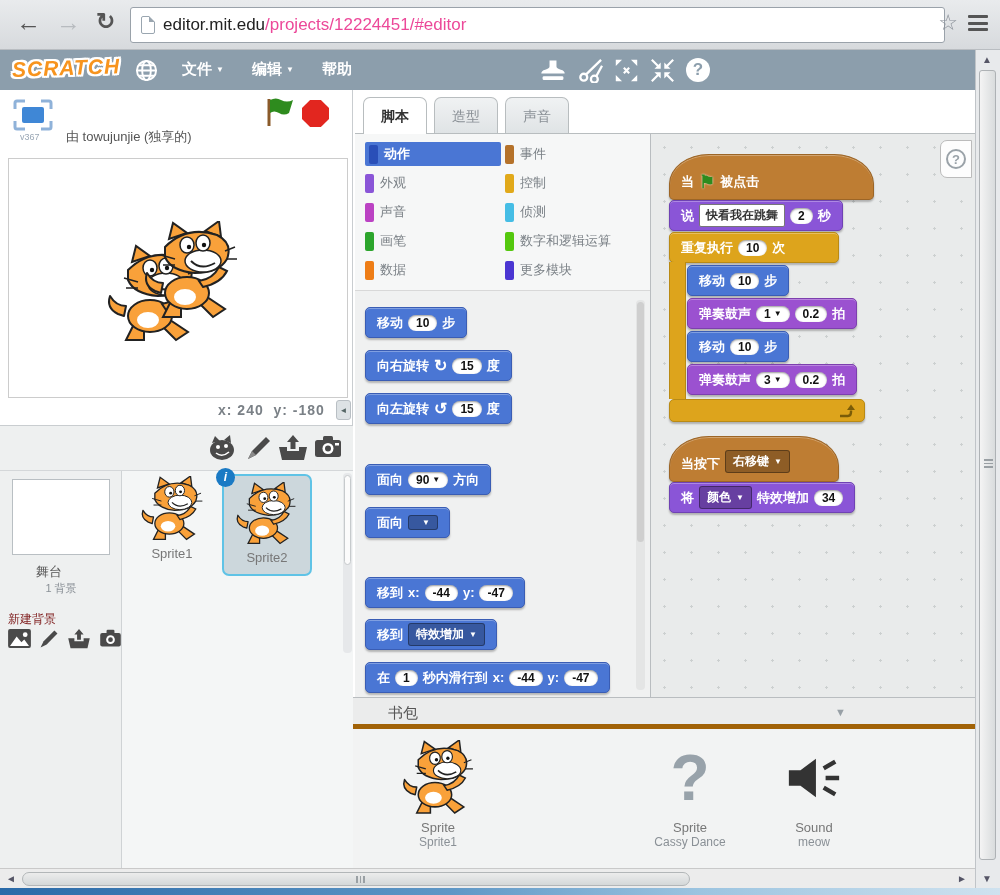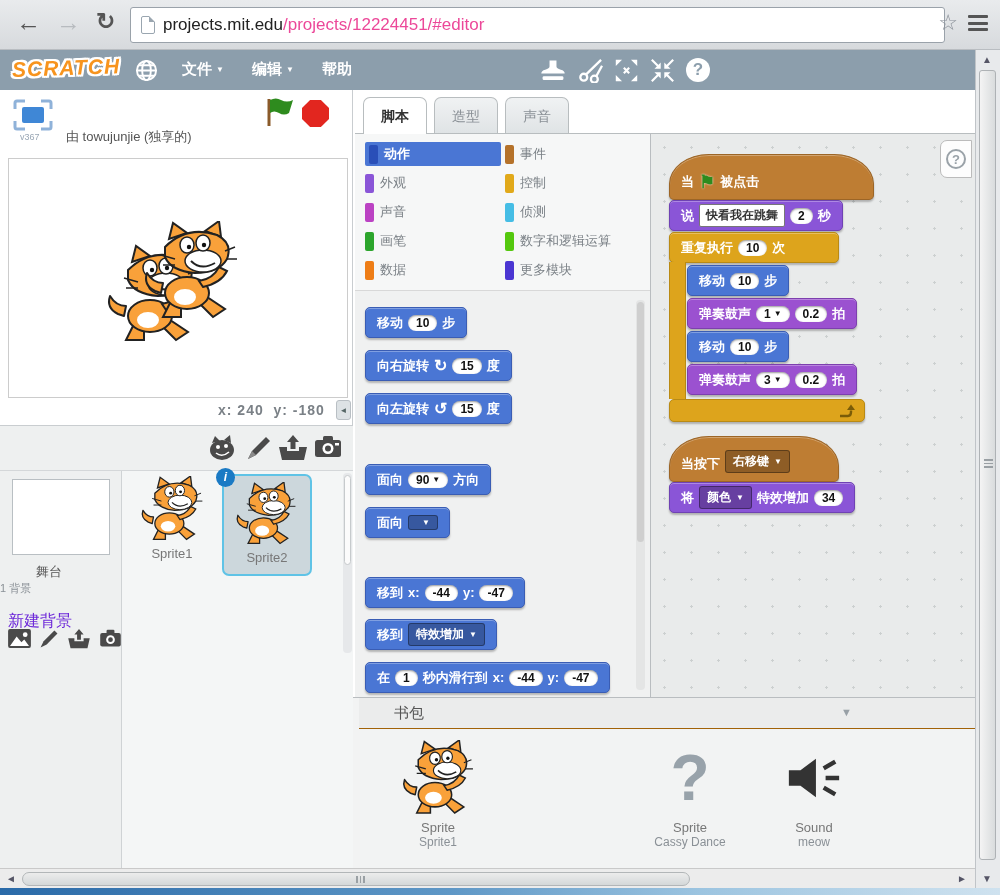--- a/index.html
+++ b/index.html
@@ -41,22 +41,22 @@
   .coords{position:absolute;left:218px;top:312px;font-size:14px;font-weight:bold;color:#7a8086;letter-spacing:1px}
   .collapse-btn{position:absolute;left:336px;top:310px;width:15px;height:20px;background:#dde2e5;border:1px solid #b9bfc4;border-radius:3px;font-size:8px;color:#566;text-align:center;line-height:20px;cursor:pointer}
 
   
   .sprite-panel{position:absolute;left:0;top:335px;width:353px;height:443px;background:#eef0f0;border-top:1px solid #c9cdd0}
   .sp-toolbar{position:absolute;left:0;top:0;width:100%;height:45px;border-bottom:1px solid #d4d7d9}
   .sp-tool{position:absolute;top:9px;cursor:pointer}
   .stage-col{position:absolute;left:0;top:45px;width:122px;bottom:0;border-right:1px solid #cfd3d5}
   .stage-thumb{position:absolute;left:12px;top:8px;width:98px;height:76px;background:#fff;border:1px solid #b9bfc3;cursor:pointer}
   .stage-name{position:absolute;left:0;top:92px;width:98px;text-align:center;font-size:13px;color:#555}
-  .backdrop-count{position:absolute;left:0;top:110px;width:122px;font-size:11px;color:#8a9096}
-  .new-backdrop{position:absolute;left:8px;top:140px;font-size:16px;color:#6d28d9}
+  .backdrop-count{position:absolute;left:0;top:110px;width:122px;text-align:center;font-size:11px;color:#8a9096}
+  .new-backdrop{position:absolute;left:8px;top:140px;font-size:12px;color:#7f1d1d}
   .nb-icons{position:absolute;left:8px;top:158px;display:flex;gap:8px}
   .nb-icons > span{cursor:pointer}
   .sprite-list{position:absolute;left:122px;top:45px;right:0;bottom:0;background:#f4f6f6}
   .sprite-item{position:absolute;cursor:pointer;text-align:center}
   .sprite-label{font-size:13px;color:#777}
   .sprite-sel{position:absolute;left:100px;top:3px;width:90px;height:102px;background:#ccd7dc;border:2px solid #5FC3E6;border-radius:7px;cursor:pointer}
   .info-badge{position:absolute;left:-8px;top:-8px;width:19px;height:19px;border-radius:50%;background:#1a7ac4;color:#fff;font-size:12px;font-weight:bold;font-style:italic;text-align:center;line-height:19px;cursor:pointer}
   .sl-scroll{position:absolute;right:1px;top:2px;width:9px;height:180px;background:#e6e8ea;border-radius:4px}
   .sl-thumb{position:absolute;left:1px;top:2px;width:7px;height:90px;background:#fbfbfb;border:1px solid #c6cacc;border-radius:4px;cursor:pointer}
 
@@ -96,21 +96,21 @@
   .c-bottom{position:absolute;height:23px;background:#DDA41C;border:1px solid #b98a14;border-radius:5px;display:flex;align-items:center;justify-content:flex-end;padding:0 8px;box-shadow:0 2px 2px rgba(0,0,0,.25);cursor:pointer}
 
   
   .script-pane{position:absolute;left:650px;top:133px;width:325px;height:564px;border-left:1px solid #b9bdc0;border-top:1px solid #b8bdbf;
       background-color:#e9ebeb;background-image:radial-gradient(circle,#ccd0d0 1.2px,transparent 1.4px);background-size:27px 27px}
   .help-btn{position:absolute;right:3px;top:6px;width:32px;height:38px;background:#fdfdfd;border:1px solid #bbb;border-radius:7px 0 0 7px;display:flex;align-items:center;justify-content:center;cursor:pointer}
   .help-btn span{width:20px;height:20px;border:2px solid #9aa2a8;border-radius:50%;color:#9aa2a8;font-size:13px;font-weight:bold;text-align:center;line-height:17px}
 
   
   .backpack{position:absolute;left:353px;top:697px;width:622px;height:171px;background:#f2f3f3;border-top:1px solid #b9bdc0}
-  .bp-header{position:absolute;left:6px;top:0;width:100%;height:31px;background:#ebecec;border-bottom:1px solid #a16207;cursor:pointer}
+  .bp-header{position:absolute;left:0;top:0;width:100%;height:31px;background:#ebecec;border-bottom:5px solid #a16207;cursor:pointer}
   .bp-title{position:absolute;left:35px;top:6px;font-size:15px;color:#555}
   .bp-caret{position:absolute;left:482px;top:8px;font-size:11px;color:#98a0a6}
   .bp-item{position:absolute;top:38px;width:130px;height:125px;text-align:center;cursor:pointer}
   .bp-art{height:84px;display:flex;align-items:center;justify-content:center}
   .bp-type{font-size:13px;color:#777}
   .bp-name{font-size:12px;color:#8a9096}
   .big-q{font-size:64px;font-weight:bold;color:#98a2aa;line-height:1}
   .mini-script{display:inline-block;text-align:left}
   .mini-bar1{width:104px;height:13px;background:#a5692c;border-radius:3px 8px 2px 2px;position:relative}
   .mini-bar1 i{position:absolute;top:3px;height:7px;background:#c98c44;border-radius:2px}
@@ -153,21 +153,21 @@
     <path d="M20 34 L34 38 M22 44 L34 44 M84 30 L94 26 M86 38 L96 38" stroke="#222" stroke-width="1.5"></path>
   </symbol>
 </svg>
 
 <div class="browser-bar">
   <span class="nav-glyph" style="left:16px">←</span>
   <span class="nav-glyph nav-fwd" style="left:56px">→</span>
   <span class="nav-glyph" style="left:96px;font-size:23px">↻</span>
   <div class="url-bar">
     <span class="doc-icon"></span>
-    <span><span class="url-host">projects.mit.edu</span><span class="url-path">/projects/12224451/#editor</span></span>
+    <span><span class="url-host">editor.mit.edu</span><span class="url-path">/projects/12224451/#editor</span></span>
   </div>
   <span class="star">☆</span>
   <div class="chrome-menu">
       <div></div>
       <div></div>
       <div></div>
     </div>
 </div>
 
 <div class="menubar">

